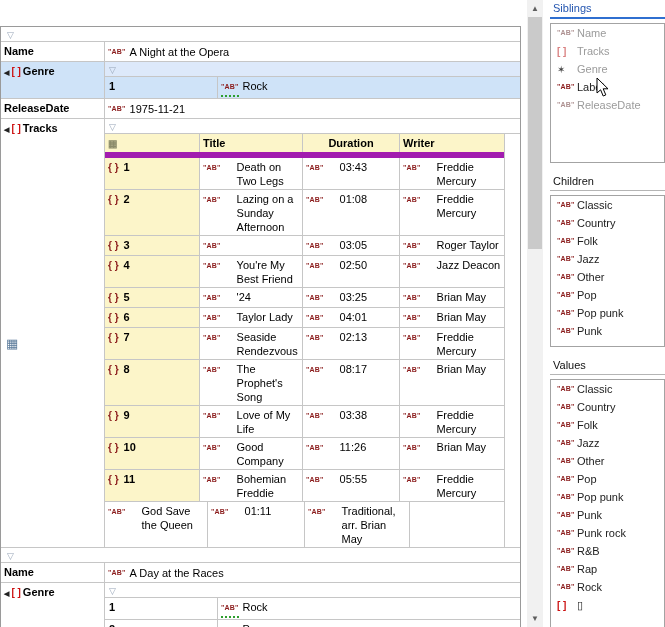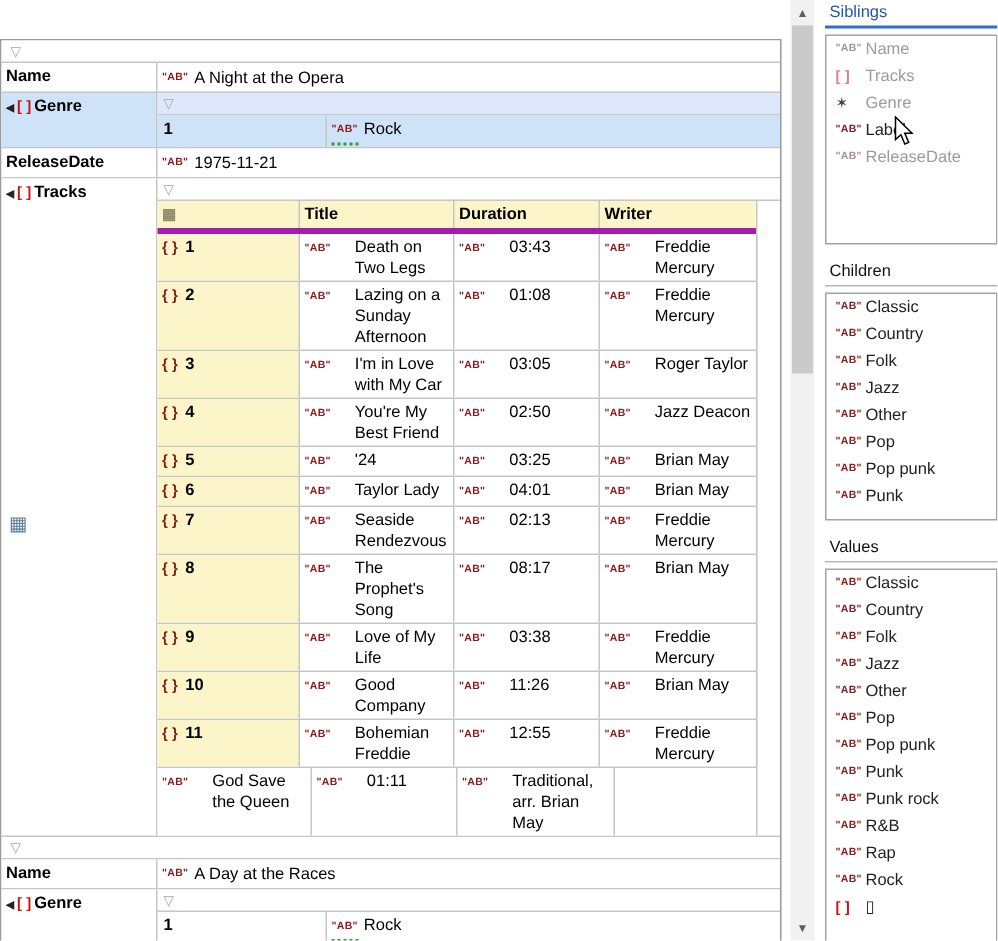--- a/index.html
+++ b/index.html
@@ -28,25 +28,25 @@
   .grow:last-child { border-bottom:none; }
   .gidx { width:113px; min-width:113px; border-right:1px solid #c6c6c6; padding:2px 4px 1px; font-weight:bold; }
   .gval { flex:1; padding:2px 3px 1px; display:flex; gap:4px; align-items:flex-start; }
 
   
   .sel .lblcell, .sel .grow, .sel .gidx, .sel .gval { background:#cfe3f8; }
   .sel .nfilter { background:#dde9fa; }
 
   
   .ttable { width:400px; border-right:1px solid #c6c6c6; }
-  .thead { display:flex; background:#fcf5c9; border-bottom:4px solid #a21caf; font-weight:bold; }
+  .thead { display:flex; background:#fcf5c9; border-bottom:6px solid #a21caf; font-weight:bold; }
   .th { padding:2px 3px 1px; border-right:1px solid #c6c6c6; }
   .c0 { width:95px; min-width:95px; }
   .c1 { width:103px; min-width:103px; }
-  .c2 { width:97px; min-width:97px; }
+  .c2 { width:97px; min-width:97px;text-align:center; }
   .c3 { width:105px; min-width:105px; border-right:none; }
   .thead .c3 { border-right:none; }
   .trow { display:flex; border-bottom:1px solid #c6c6c6; background:#fff; }
   .trow:last-child { border-bottom:none; }
   .tc { padding:2px 3px 1px; border-right:1px solid #c6c6c6; display:flex; gap:16px; align-items:flex-start; }
   .tc.c0 { background:#fcf5c9; font-weight:bold; gap:5px; }
   .txt { line-height:14px; }
 
   
   .ic { flex:none; display:inline-block; }
@@ -191,21 +191,20 @@
     </div>
   </div>
 
   <div class="trow">
     <div class="tc c0">
       <span class="ic object"></span>
       <span>3</span>
     </div>
     <div class="tc c1">
       <span class="ic string"></span>
-      <span class="txt">I'm in Love with My Car</span>
     </div>
     <div class="tc c2">
       <span class="ic string"></span>
       <span class="txt">03:05</span>
     </div>
     <div class="tc c3">
       <span class="ic string"></span>
       <span class="txt">Roger Taylor</span>
     </div>
   </div>
@@ -347,21 +346,21 @@
     <div class="tc c0">
       <span class="ic object"></span>
       <span>11</span>
     </div>
     <div class="tc c1">
       <span class="ic string"></span>
       <span class="txt">Bohemian Freddie</span>
     </div>
     <div class="tc c2">
       <span class="ic string"></span>
-      <span class="txt">12:55</span>
+      <span class="txt">05:55</span>
     </div>
     <div class="tc c3">
       <span class="ic string"></span>
       <span class="txt">Freddie Mercury</span>
     </div>
   </div>
 
   <div class="trow">
     <div class="tc c1">
       <span class="ic string"></span>

